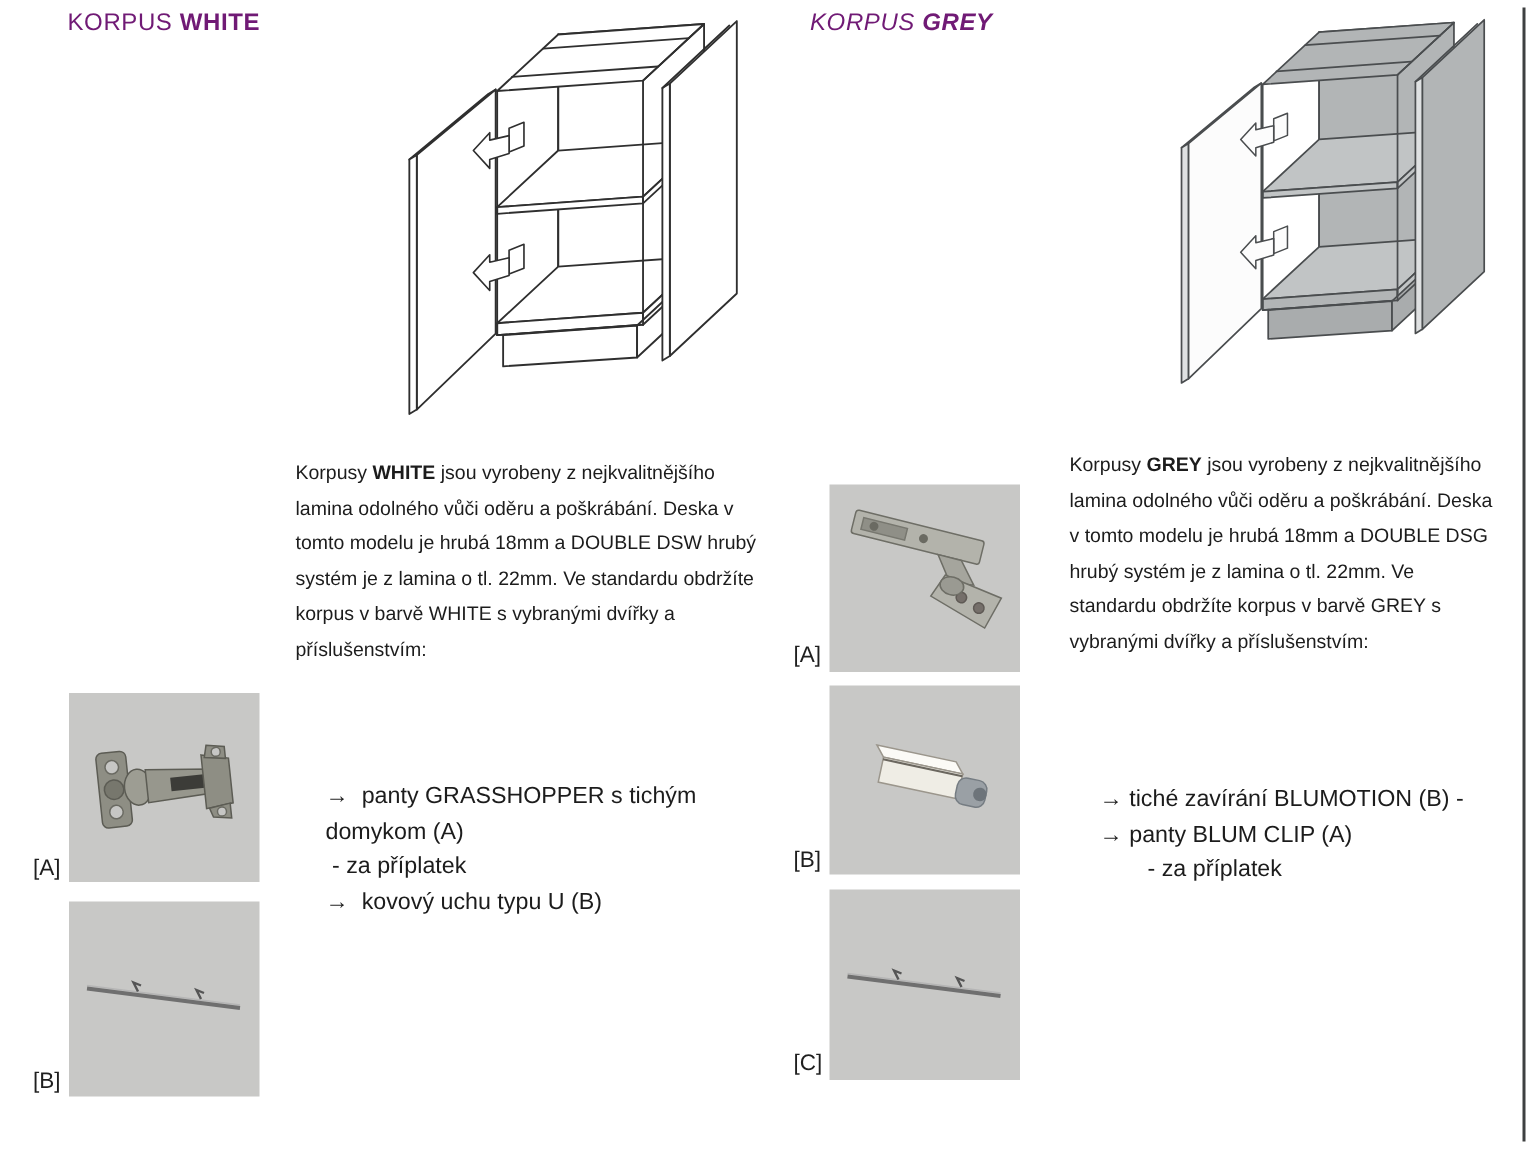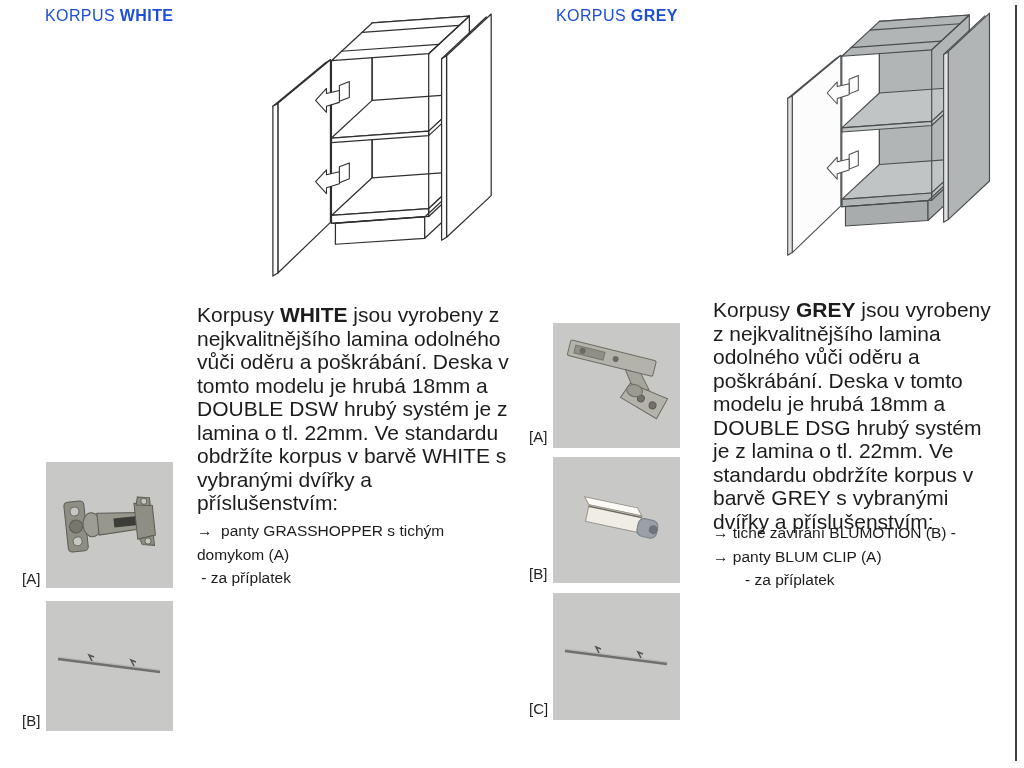--- a/index.html
+++ b/index.html
@@ -2,28 +2,28 @@
 <html><head>
 <meta charset="utf-8">
 <style>
   html,body{margin:0;padding:0;}
   body{
     width:1024px;height:768px;position:relative;background:#ffffff;
     font-family:"Liberation Sans", sans-serif;color:#1c1c1c;overflow:hidden;
   }
   .abs{position:absolute;}
   
-  .title{font-size:16px;letter-spacing:.4px;color:#1d4ed8;white-space:nowrap;}
+  .title{font-size:16px;letter-spacing:.4px;color:#701a75;white-space:nowrap;}
   .title b{font-weight:700;}
   
-  .para{margin:0;font-size:21px;line-height:23.5px;}
+  .para{margin:0;font-size:13px;line-height:23.5px;}
   .para b{font-weight:700;}
   .para span{white-space:pre-wrap;}
   
-  .bullets{font-size:15.5px;line-height:23.5px;}
+  .bullets{font-size:15.5px;line-height:23.5px;margin-left:20px;}
   .bline{white-space:pre-wrap;}
   .indent-lg{padding-left:32px;}
   
   .photo{background:#c8c8c6;}
   .photo svg{display:block;width:100%;height:100%;}
   .hw-label{font-size:15px;color:#1f1f1f;}
   
   .vrule{width:2px;background:#3e4041;}
   
   .cab svg{display:block;width:100%;height:100%;}
@@ -81,20 +81,21 @@
       <path class="hinge" d="M80,87 L67,90 L67,85 L56,97 L67,109 L67,103 L80,99 Z"></path>
     </g>
   </svg>
 </div>
 
 <p class="abs para" style="left:197px;top:303px;width:318px;"><span>Korpusy </span><b>WHITE</b><span> jsou vyrobeny z nejkvalitnějšího lamina odolného vůči oděru a poškrábání. Deska v tomto modelu je hrubá 18mm a DOUBLE DSW hrubý systém je z lamina o tl. 22mm. Ve standardu obdržíte korpus v barvě WHITE s vybranými dvířky a příslušenstvím:</span></p>
 
 <div class="abs bullets" style="left:197px;top:519px;width:302px;">
   <div class="bline">→  panty GRASSHOPPER s tichým domykom (A)</div>
   <div class="bline"> - za příplatek</div>
+  <div class="bline">→  kovový uchu typu U (B)</div>
 </div>
 
 <div class="abs photo" style="left:46px;top:462px;width:127px;height:126px;">
   <svg viewBox="0 0 127 126" xmlns="http://www.w3.org/2000/svg">
     <g transform="rotate(-6 63 62)">
       <rect x="20" y="36" width="20" height="50" rx="4" fill="#8e8e84" stroke="#5c5c54"></rect>
       <circle cx="30" cy="46" r="4.5" fill="#c6c6c4" stroke="#6a6a62"></circle>
       <circle cx="30" cy="76" r="4.5" fill="#c6c6c4" stroke="#6a6a62"></circle>
       <circle cx="30" cy="61" r="6.5" fill="#77776d" stroke="#5c5c54"></circle>
       <ellipse cx="46" cy="61" rx="9" ry="12" fill="#9d9d93" stroke="#5c5c54"></ellipse>
@@ -113,21 +114,21 @@
 <div class="abs photo" style="left:46px;top:601px;width:127px;height:130px;">
   <svg viewBox="0 0 127 130" xmlns="http://www.w3.org/2000/svg">
     <line x1="12" y1="56" x2="114" y2="69" stroke="#b5b5b5" stroke-width="1"></line>
     <line x1="12" y1="58" x2="114" y2="71" stroke="#6f6f6f" stroke-width="2.6"></line>
     <path d="M46,60 l-3,-6 l5,2" fill="none" stroke="#555" stroke-width="1.6"></path>
     <path d="M88,65 l-3,-6 l5,2" fill="none" stroke="#555" stroke-width="1.6"></path>
   </svg>
 </div>
 <div class="abs hw-label" style="left:22px;top:712px;">[B]</div>
 
-<div class="abs title" style="left:556px;top:7px;"><span>KORPUS </span><b>GREY</b></div>
+<div class="abs title" style="left:540px;top:7px;font-style:italic;"><span>KORPUS </span><b>GREY</b></div>
 
 <div class="abs cab" style="left: 775px; top: 4px; width: 240px; height: 266px; --face: #b2b5b6; --shelf: #c1c4c5; --door: #fcfcfc; --edge: #dfe1e2; --plinth: #a9acad; --stroke: #4a4d4f;">
   <svg viewBox="0 0 260 290" xmlns="http://www.w3.org/2000/svg">
     <polygon class="q-back" points="113,19 211,12 211,176 113,183"></polygon>
     <line x1="113" y1="19" x2="113" y2="183"></line>
     <polygon class="q-top" points="72,57 170,50 211,12 113,19"></polygon>
     <line x1="82" y1="47.5" x2="180" y2="40.5"></line>
     <line x1="103" y1="28.5" x2="201" y2="21.5"></line>
     <polygon class="q-shelf" points="72,135 170,128 211,90 113,97"></polygon>
     <polygon class="q-shelf" points="72,135 170,128 170,132.5 72,139.5"></polygon>

